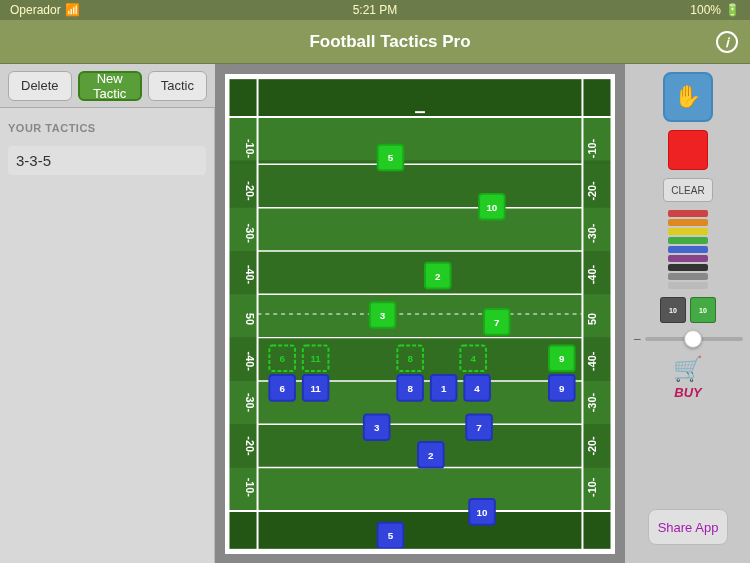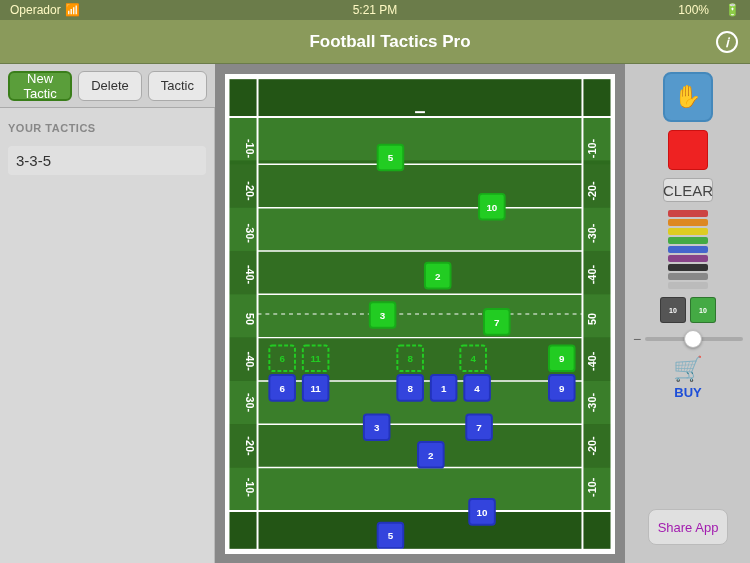--- a/index.html
+++ b/index.html
@@ -19,21 +19,21 @@
       background: #6b7c4a;
       display: flex;
       align-items: center;
       justify-content: space-between;
       padding: 0 10px;
       color: #fef9c3;
       font-size: 12px;
     }
     #status-bar .left { display: flex; align-items: center; gap: 5px; }
     #status-bar .center { position: absolute; left: 50%; transform: translateX(-50%); }
-    #status-bar .right { display: flex; align-items: flex-end; gap: 16px; }
+    #status-bar .right { display: flex; align-items: flex-end; gap: 4px; }
 
     
     #title-bar {
       width: 750px;
       height: 44px;
       background: #8a9a5b;
       display: flex;
       align-items: center;
       justify-content: center;
       border-bottom: 1px solid #6b7c4a;
@@ -182,21 +182,21 @@
       cursor: pointer;
       border: 1px solid #cc1111;
     }
 
     .clear-btn {
       width: 50px;
       height: 24px;
       background: #e0e0e0;
       border: 1px solid #aaa;
       border-radius: 4px;
-      font-size: 15px;
+      font-size: 10px;
       color: #444;
       display: flex;
       align-items: center;
       justify-content: center;
       cursor: pointer;
     }
 
     .pencils {
       display: flex;
       flex-direction: column;
@@ -257,21 +257,21 @@
     }
 
     .buy-btn {
       display: flex;
       flex-direction: column;
       align-items: center;
       gap: 2px;
       cursor: pointer;
     }
     .cart-icon { font-size: 24px; color: #555; }
-    .buy-label { font-size: 13px; color: #1d4ed8; font-weight: 600; }
+    .buy-label { font-size: 13px; color: #be185d; font-weight: 600; font-style: italic; }
 
     .share-btn {
       width: 80px;
       height: 36px;
       background: #e0e0e0;
       border: 1px solid #bbb;
       border-radius: 8px;
       display: flex;
       align-items: center;
       justify-content: center;
@@ -311,22 +311,22 @@
   <span class="title">Football Tactics Pro</span>
   <div id="info-btn">
     <span>ℹ</span>
   </div>
 </div>
 
 <div id="main">
 
   <div id="sidebar">
     <div id="sidebar-toolbar">
+      <button class="toolbar-btn">Delete</button>
       <button class="toolbar-btn active">New Tactic</button>
-      <button class="toolbar-btn">Delete</button>
       <button class="toolbar-btn">Tactic</button>
     </div>
     <div id="sidebar-content">
       <div class="section-header">YOUR TACTICS</div>
       <div class="template-item">3-3-5</div>
     </div>
   </div>
 
   <div id="field-area">
     <div id="field">

